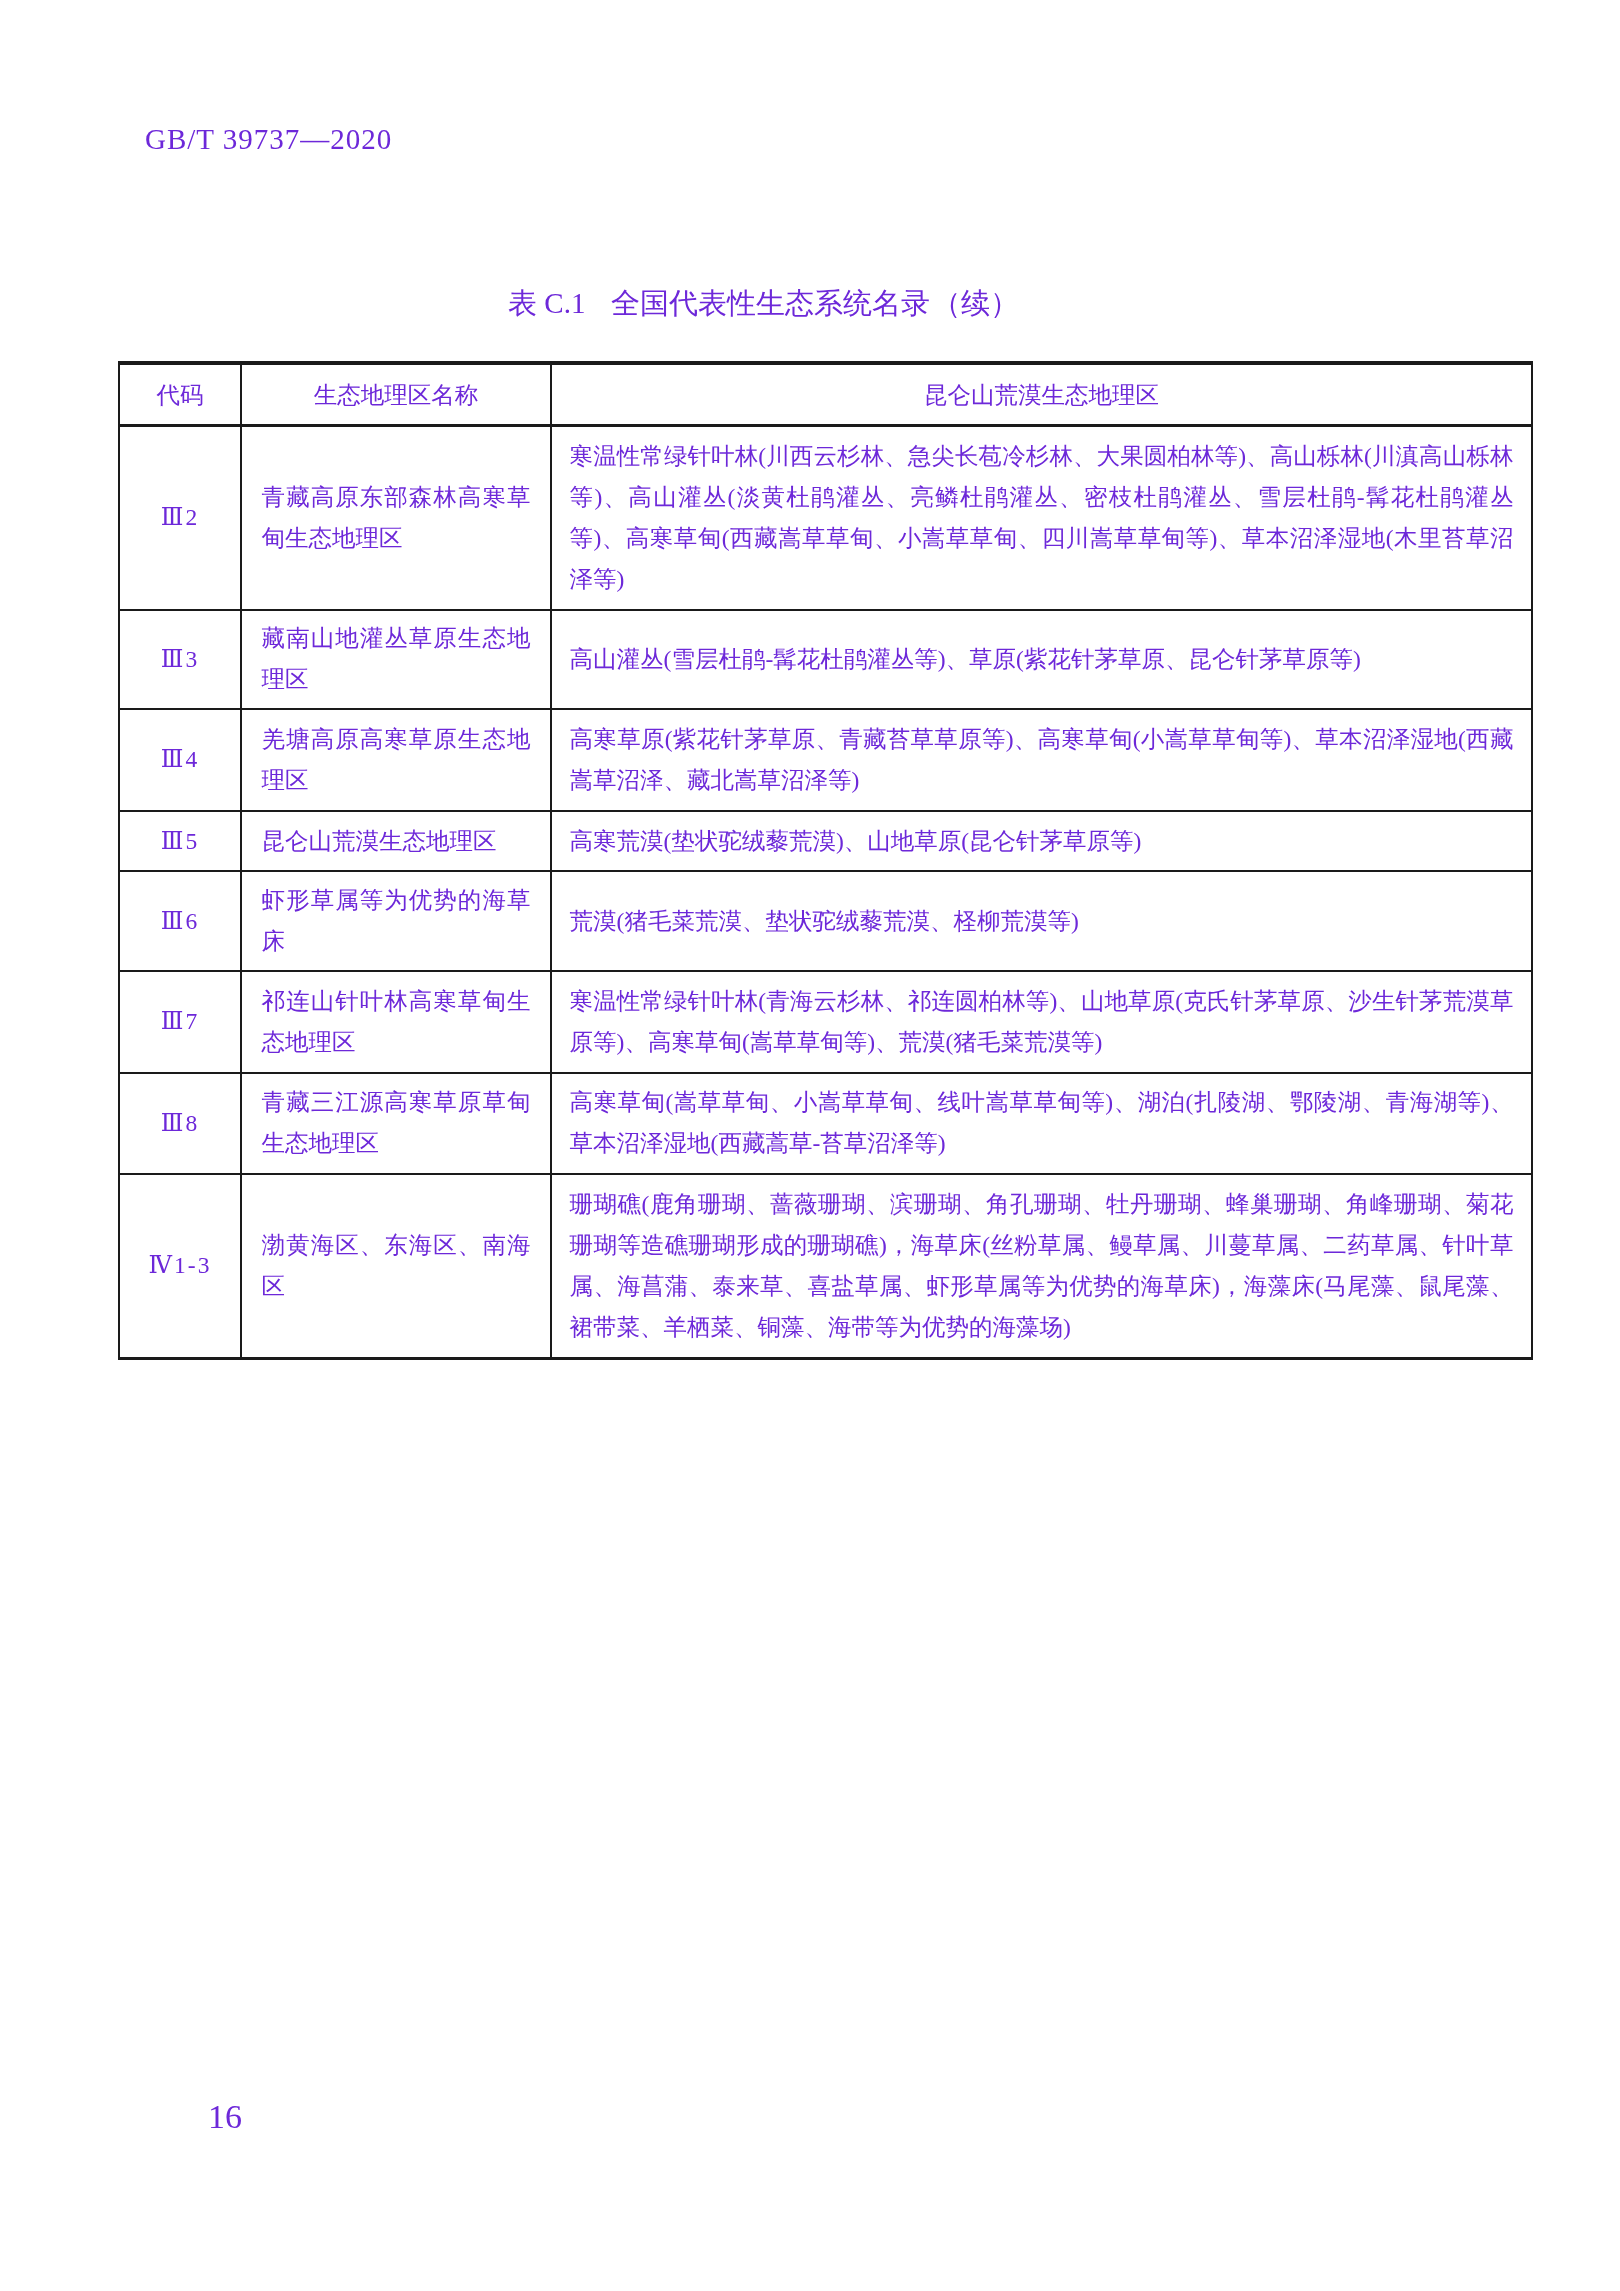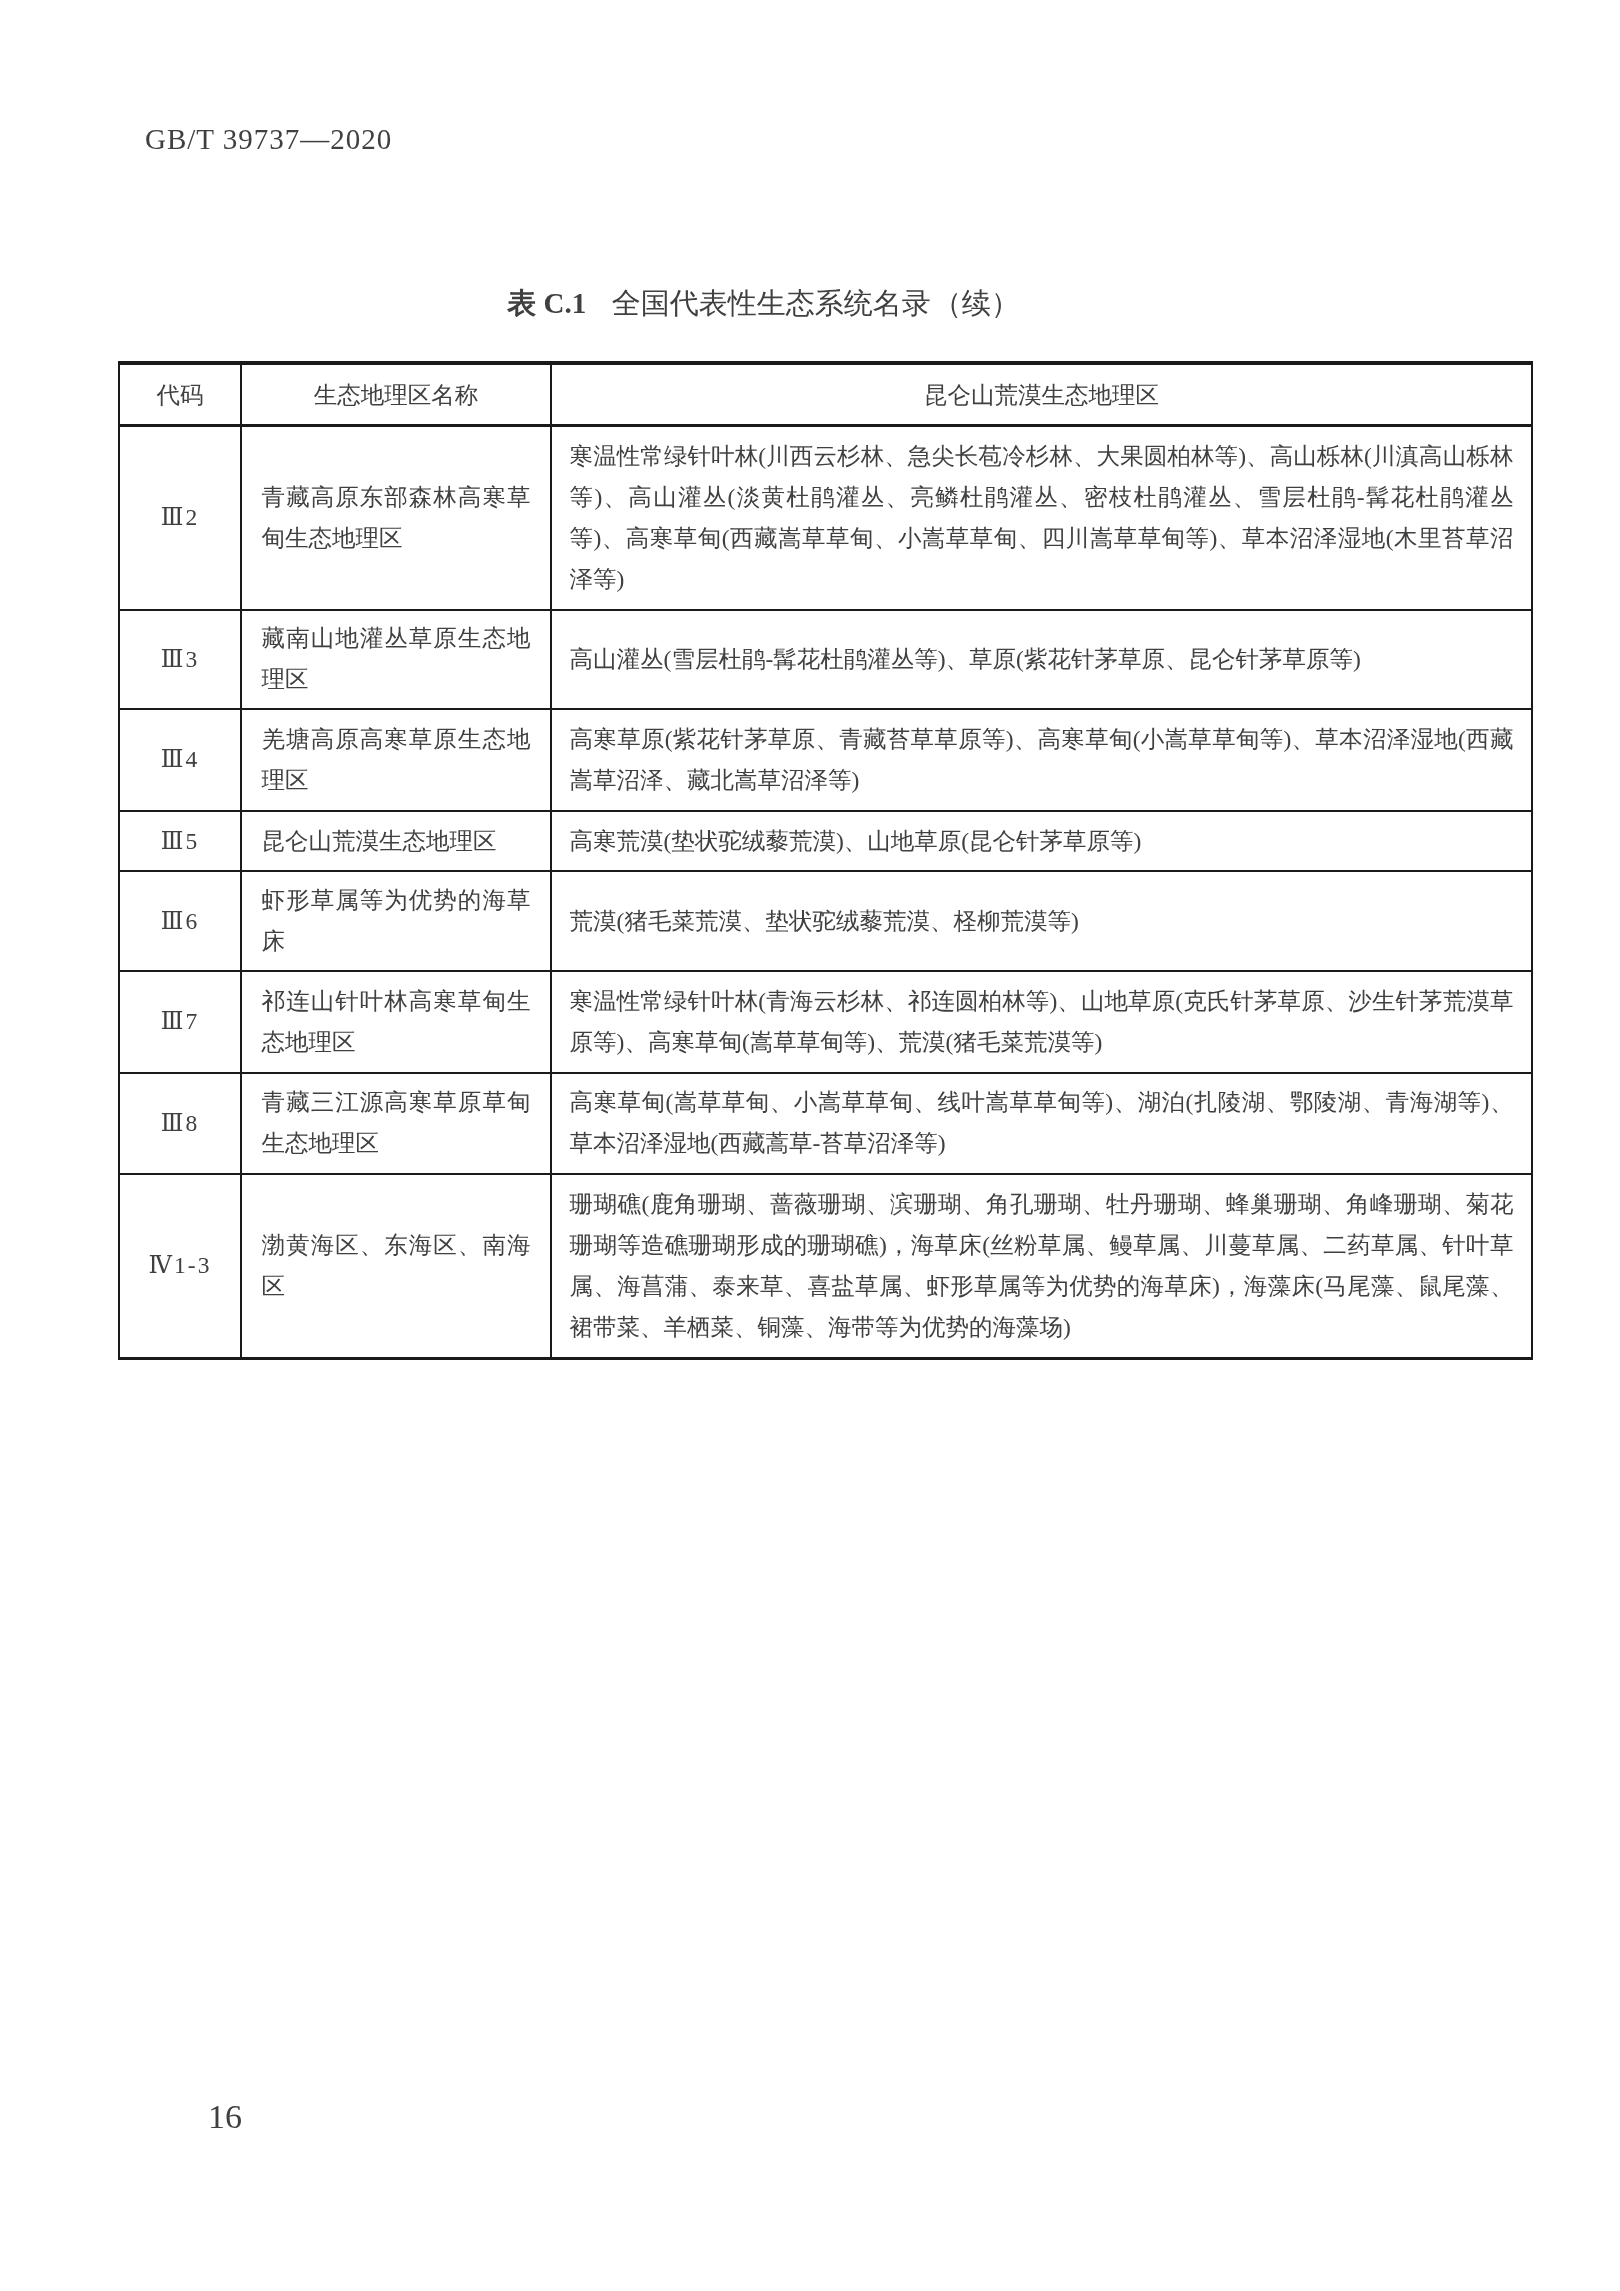--- a/index.html
+++ b/index.html
@@ -3,42 +3,42 @@
 <meta charset="utf-8">
 <style>
   html, body { margin: 0; padding: 0; background: #e8e8e8; }
   .page {
     position: relative;
     width: 1620px;
     height: 2292px;
     margin: 0 auto;
     background: #ffffff;
     font-family: "Liberation Serif", "DejaVu Serif", serif;
-    color: #404040;
+    color: #6d28d9;
     overflow: hidden;
   }
   .doc-number {
     position: absolute;
     left: 145px;
     top: 123px;
     font-size: 29px;
     letter-spacing: 1px;
     font-weight: 500;
     white-space: nowrap;
   }
   .table-title {
     position: absolute;
     left: 118px;
     top: 284px;
     width: 1291px;
     text-align: center;
     font-size: 29px;
     white-space: nowrap;
   }
-  .title-prefix { font-weight: bold; margin-right: 25.5px; margin-top: 25px; }
+  .title-prefix { font-weight: normal; margin-right: 25.5px; margin-top: 25px; }
   .title-main   { font-weight: normal; }
   .title-suffix { font-weight: normal; margin-left: 2px; }
 
   table.eco-table {
     position: absolute;
     left: 118px;
     top: 361px;
     width: 1415px;
     border-collapse: collapse;
     table-layout: fixed;

